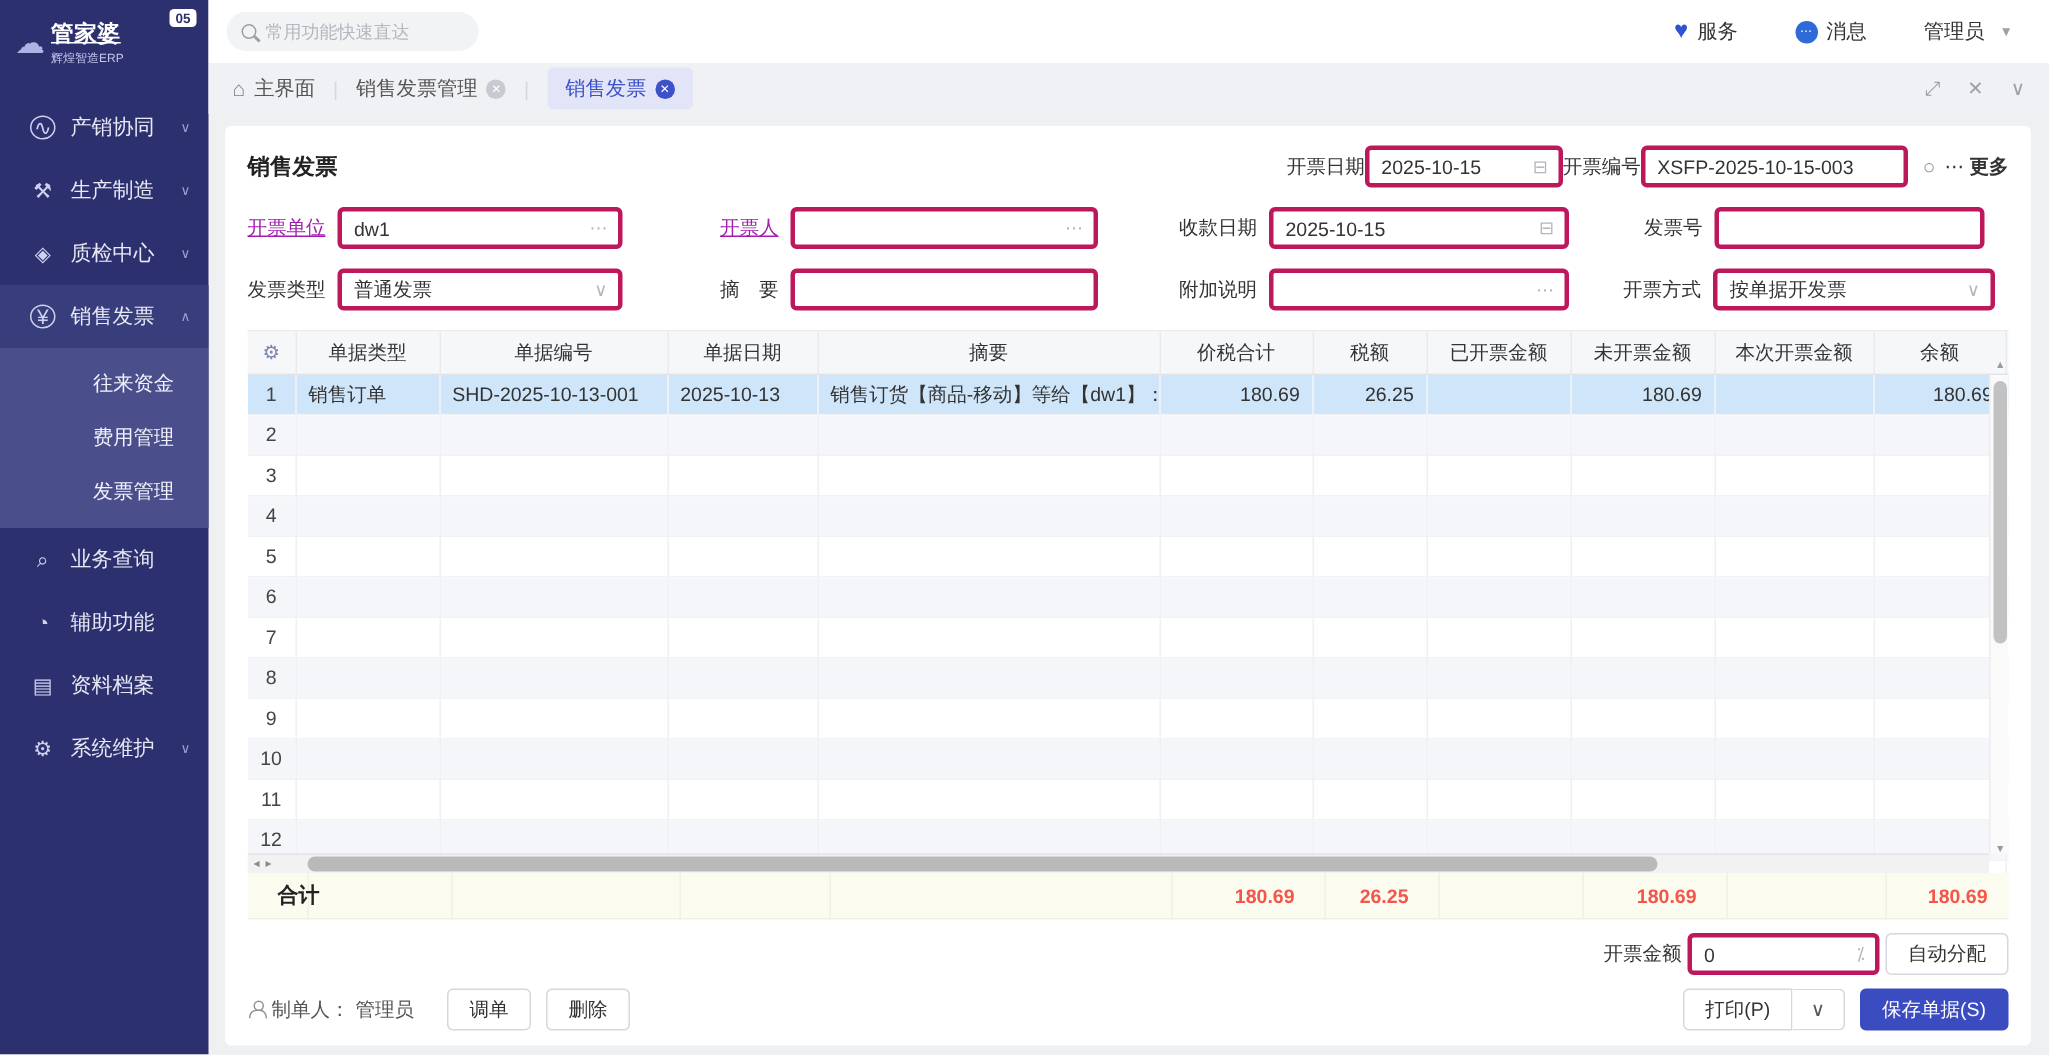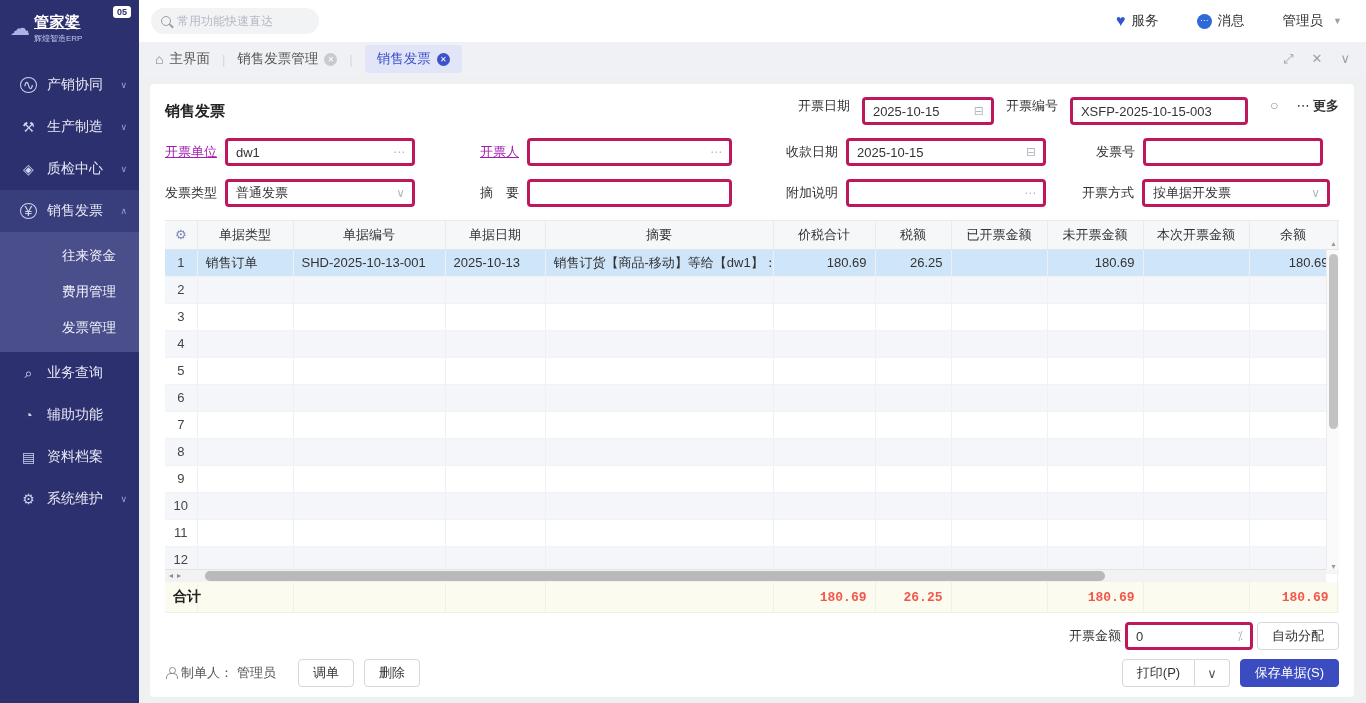--- a/index.html
+++ b/index.html
@@ -47,21 +47,21 @@
   .close-badge { width:13px; height:13px; border-radius:50%; background:#c7cad1; color:#fff; font-size:8px; line-height:13px; text-align:center; }
   .close-badge.blue { background:#3d51c9; }
   .win-controls { margin-left:auto; display:flex; gap:18px; color:#9aa0a8; font-size:13px; }
   .win-controls span { cursor:pointer; }
 
   .content { flex:1; padding:8px 12px 6px 11px; min-height:0; }
   .panel { background:#fff; border-radius:4px; height:100%; padding:13px 15px 10px 15px; display:flex; flex-direction:column; }
 
   .panel-head { display:flex; align-items:center; }
   .panel-title { font-size:15px; font-weight:bold; color:#222; }
-  .head-right { margin-left:auto; display:flex; gap:12px; }
+  .head-right { margin-left:auto; display:flex; align-items:center; gap:0; }
   .field-label { font-size:13px; color:#333; white-space:nowrap; }
   .inp { position:relative; display:flex; align-items:center; border:3px solid #be185d; border-radius:4px; height:28px; background:#fff; }
   .inp input { border:none; outline:none; font-size:13px; padding:0 8px; width:100%; color:#333; background:transparent; font-family:inherit; }
   .inp .suffix { position:absolute; right:7px; color:#b3b7bf; font-size:12px; cursor:pointer; }
   .refresh-ico { color:#8d929a; font-size:14px; margin-left:10px; cursor:pointer; }
   .more-link { color:#333; cursor:pointer; margin-left:6px; white-space:nowrap; }
 
   .form-row { display:flex; align-items:center; margin-top:13px; }
   .fgroup { display:flex; align-items:center; }
   .fgroup .field-label { margin-right:8px; }
@@ -86,21 +86,21 @@
 
   .hscroll { position:absolute; left:0; right:13px; bottom:0; height:13px; background:#f2f2f2; border-top:1px solid #e3e3e3; }
   .hscroll .arrows { position:absolute; left:4px; top:1px; font-size:8px; color:#8a8a8a; letter-spacing:4px; }
   .hscroll .thumb { position:absolute; left:40px; top:1px; height:10px; width:900px; background:#b9b9b9; border-radius:5px; }
   .vscroll { position:absolute; top:29px; right:0; bottom:13px; width:13px; background:#fafafa; border-left:1px solid #ececec; }
   .vscroll .thumb { position:absolute; top:4px; left:1.5px; width:9px; height:175px; background:#c2c2c2; border-radius:5px; }
   .vscroll .up,.vscroll .down { position:absolute; left:3px; font-size:7px; color:#9a9a9a; }
   .vscroll .up { top:-10px; } .vscroll .down { bottom:-1px; }
 
   table.totals { border-collapse:collapse; table-layout:fixed; width:1242px; }
-  .totals td { height:31px; background:#fbfbf0; border-right:1px solid #f0f0e4; border-bottom:1px solid #efefe2; padding:0 8px; white-space:nowrap;font-family:Liberation Mono, monospace; }
+  .totals td { height:31px; background:#fbfbf0; border-right:1px solid #f0f0e4; border-bottom:1px solid #efefe2; padding:0 20px; white-space:nowrap; }
   .totals .tlabel { font-weight:bold; color:#222; font-size:14px; overflow:visible; }
   .totals .red { color:#f4564a; font-weight:bold; }
   .totals-wrap { overflow:hidden; }
 
   
   .amount-row { display:flex; align-items:center; justify-content:flex-end; gap:4px; margin-top:9px; }
   .btn { height:28px; border:1px solid #d4d7dd; border-radius:4px; background:#fff; color:#333; font-size:13px;
          padding:0 14px; cursor:pointer; font-family:inherit; }
   .btn-group { display:flex; }
   .btn-group .btn:first-child { border-radius:4px 0 0 4px; }

